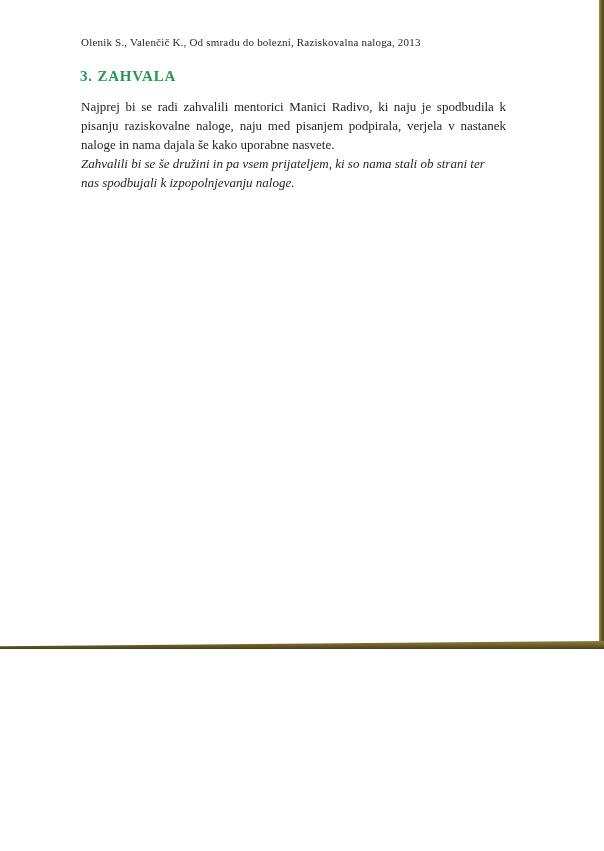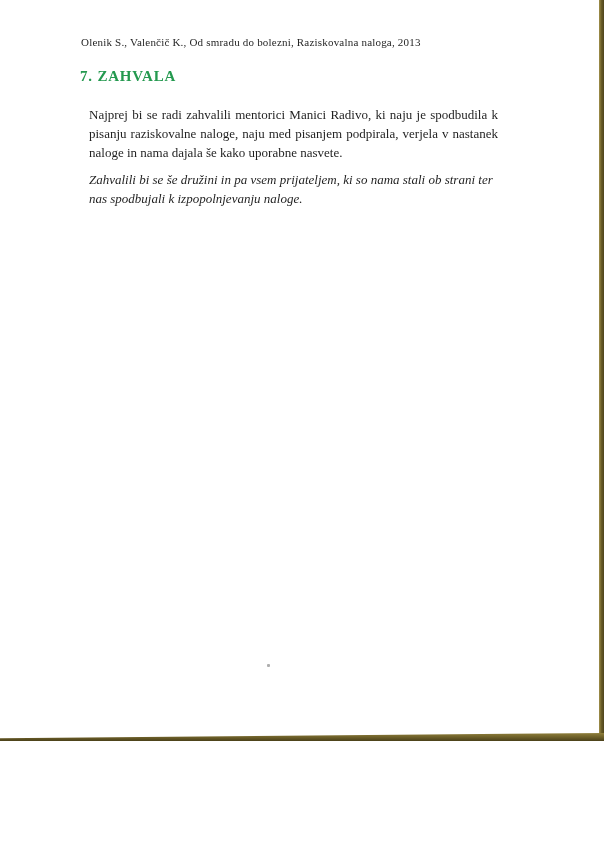--- a/index.html
+++ b/index.html
@@ -3,21 +3,21 @@
 <meta charset="utf-8">
 <style>
   html, body {
     margin: 0;
     padding: 0;
     background: #ffffff;
   }
   .page {
     position: relative;
     width: 604px;
-    height: 741px;
+    height: 649px;
     background: #ffffff;
     overflow: hidden;
     font-family: "Liberation Serif", "DejaVu Serif", serif;
   }
   
   .scan-edge-right {
     position: absolute;
     top: 0;
     right: 0;
     width: 5px;
@@ -56,21 +56,21 @@
   .body-text {
     position: absolute;
     left: 81px;
     top: 97px;
     width: 425px;
     font-size: 13px;
     line-height: 19px;
     color: #1f1f1f;
   }
   .body-text p {
-    margin: 8px;
+    margin: 0;
     text-align: justify;
   }
   .body-text p:last-child {
     text-align: left;
     font-style: italic;
   }
   .footer-pagenum {
     position: absolute;
     left: 508px;
     top: 735px;
@@ -108,21 +108,21 @@
     opacity: 0.8;
   }
 </style>
 </head>
 <body>
 
 <div class="page">
 
   <div class="running-header">Olenik S., Valenčič K., Od smradu do bolezni, Raziskovalna naloga, 2013</div>
 
-  <div class="chapter-heading">7. ZAHVALA</div>
+  <div class="chapter-heading">3. ZAHVALA</div>
 
   <div class="body-text">
     <p>Najprej bi se radi zahvalili mentorici Manici Radivo, ki naju je spodbudila k pisanju raziskovalne naloge, naju med pisanjem podpirala, verjela v nastanek naloge in nama dajala še kako uporabne nasvete.</p>
     <p>Zahvalili bi se še družini in pa vsem prijateljem, ki so nama stali ob strani ter nas spodbujali k izpopolnjevanju naloge.</p>
   </div>
 
   <div class="scan-speck"></div>
 
   <div class="footer-pagenum">
     <span class="pagenum-bar-top"></span>

